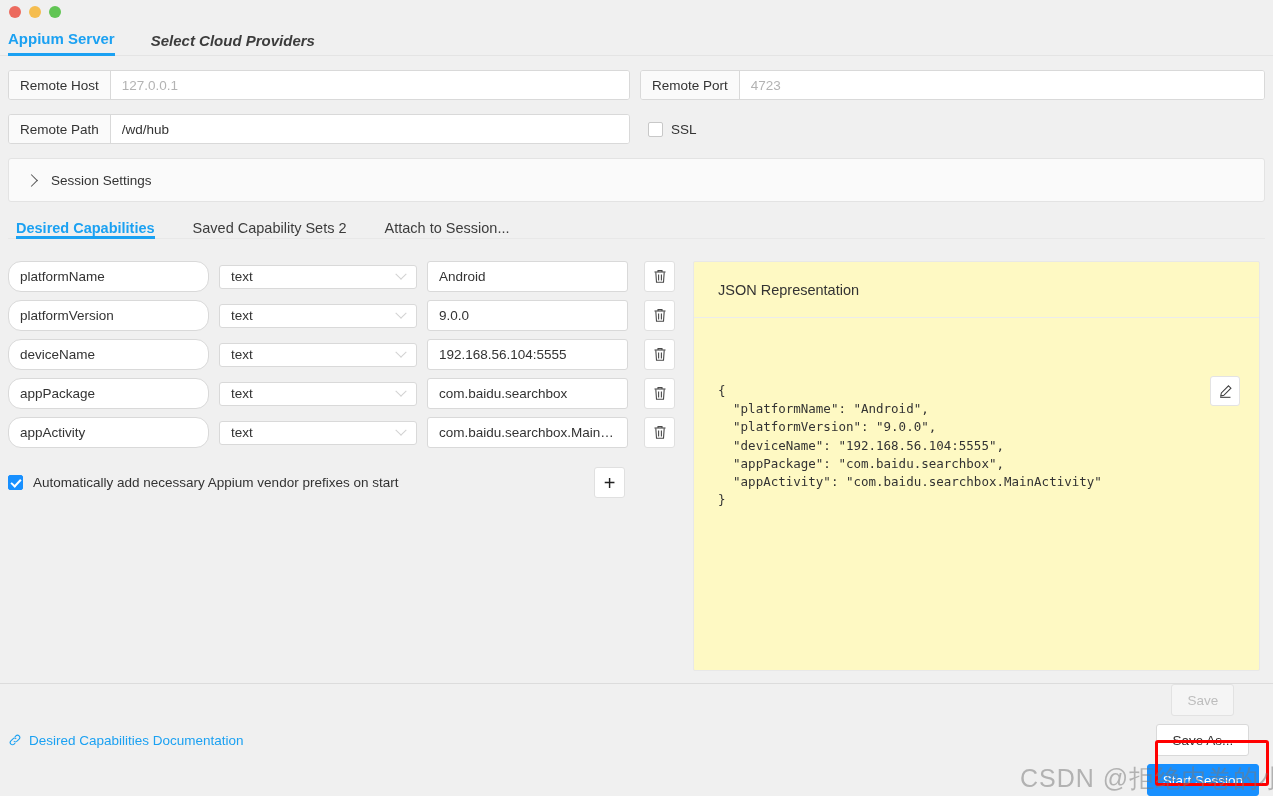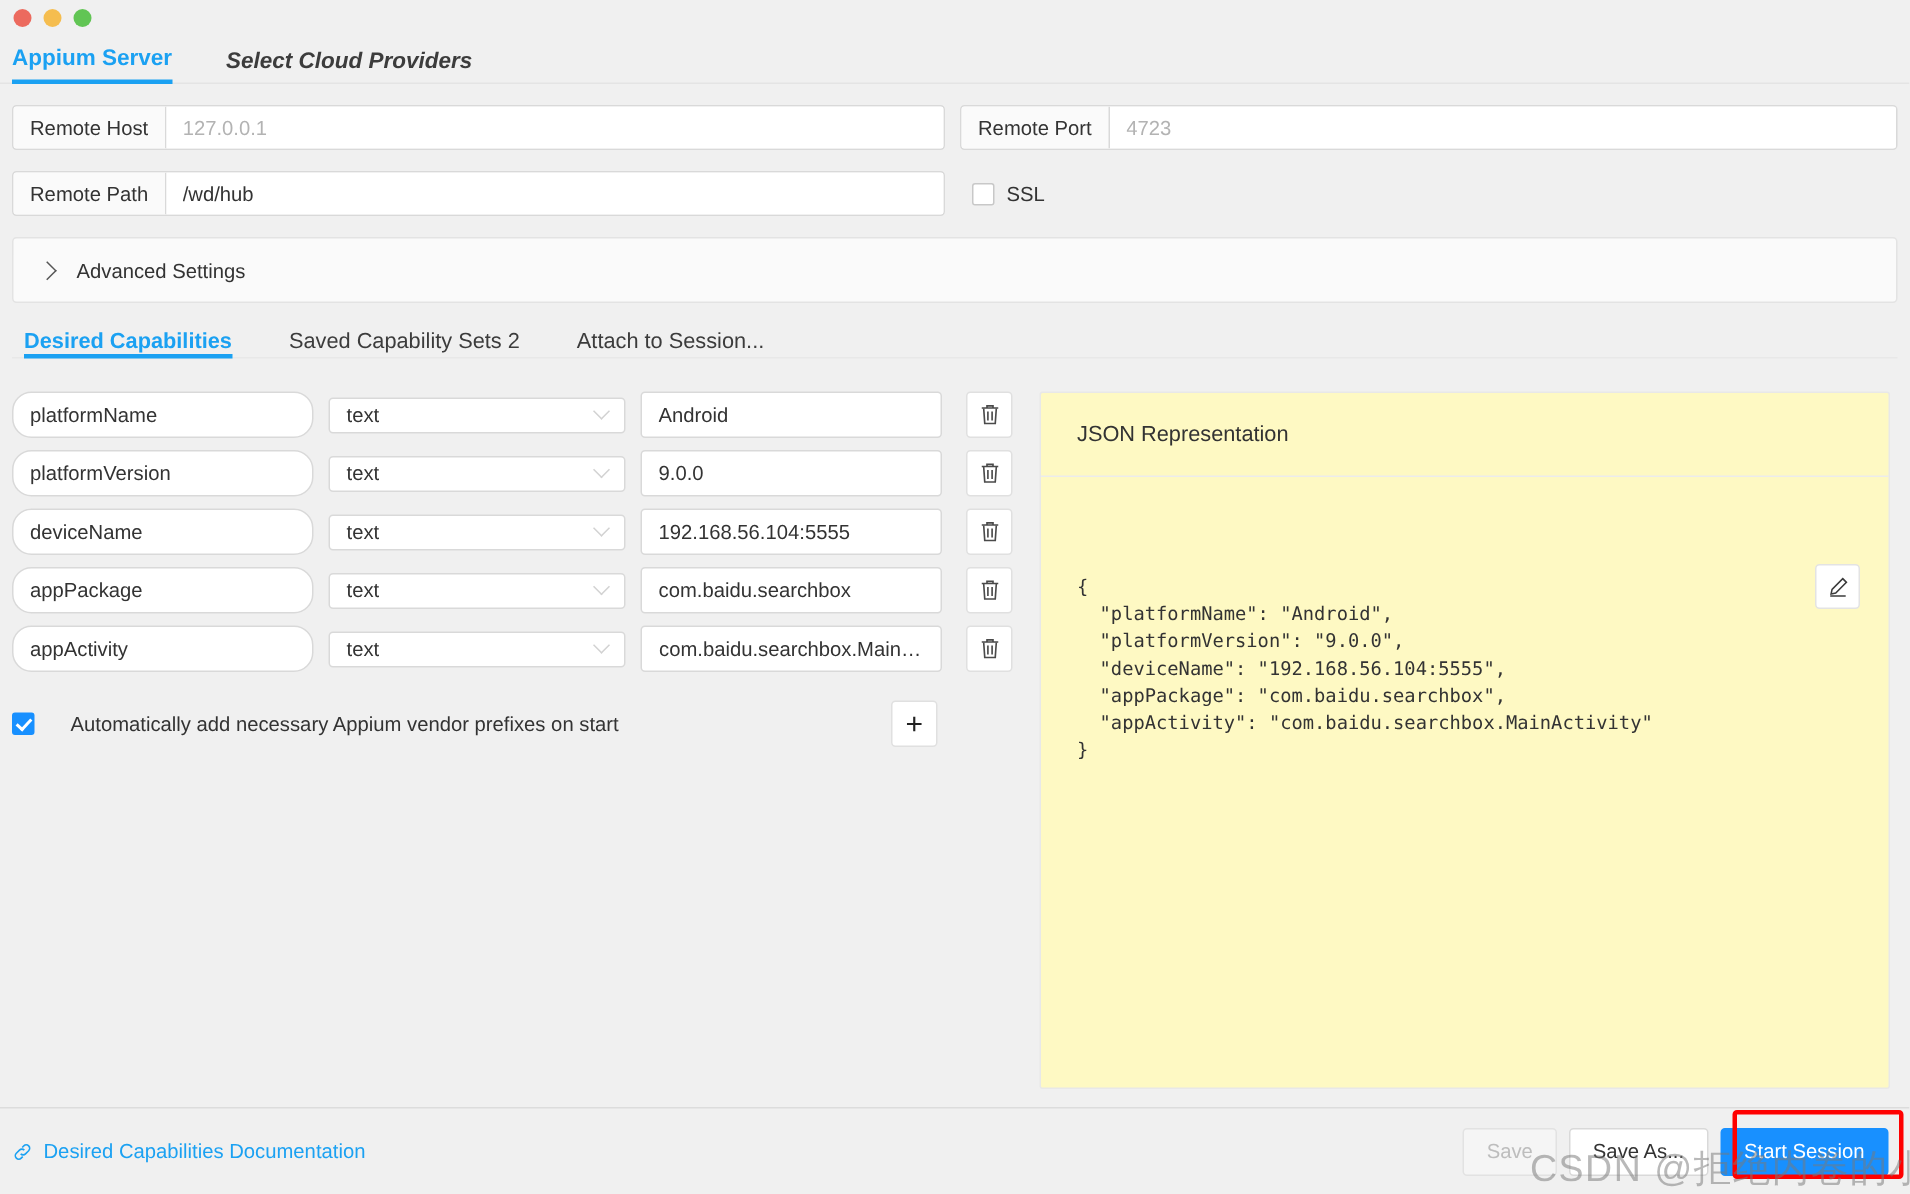--- a/index.html
+++ b/index.html
@@ -280,21 +280,21 @@
   .auto-row {
     display: flex;
     align-items: center;
     margin-top: 11px;
     gap: 10px;
   }
   .auto-row .lbl { font-size: 13.5px; color: #333; }
   .auto-left {
     flex: 0 0 570px;
     display: flex;
-    gap: 24px;
+    gap: 10px;
   }
   .plus-btn {
     width: 31px; height: 31px;
     border: 1px solid #e0e0e0;
     border-radius: 3px;
     background: #fff;
     display: flex;
     align-items: center;
     justify-content: center;
     font-size: 20px;
@@ -373,20 +373,21 @@
     color: #1ba1f2;
     font-size: 13.5px;
     cursor: pointer;
     text-decoration: none;
   }
   .footer-btns {
     display: flex;
     align-items: center;
     gap: 8px;
     position: relative;
+    flex-direction: column;
   }
   .btn {
     height: 32px;
     min-width: 62px;
     padding: 0 15px;
     border: 1px solid #d9d9d9;
     border-radius: 3px;
     background: #fff;
     font-family: "Liberation Sans", sans-serif;
     font-size: 13.5px;
@@ -468,21 +469,21 @@
         <input class="inp" type="text" value="/wd/hub" style="">
       </div>
       <div class="ssl-wrap">
         <span class="cb"></span>
         <span class="ssl-label">SSL</span>
       </div>
     </div>
 
     <div class="advanced">
       <span class="chev-right"></span>
-      <span class="advanced-label">Advanced Settings</span>
+      <span class="advanced-label">Session Settings</span>
     </div>
 
     <div class="cap-tabs">
       <div class="cap-tab active">Desired Capabilities</div>
       <div class="cap-tab">Saved Capability Sets 2</div>
       <div class="cap-tab">Attach to Session...</div>
     </div>
 
     <div class="split">
 

